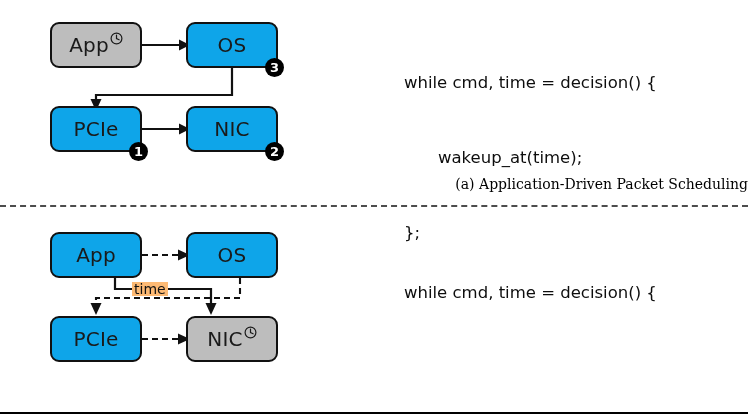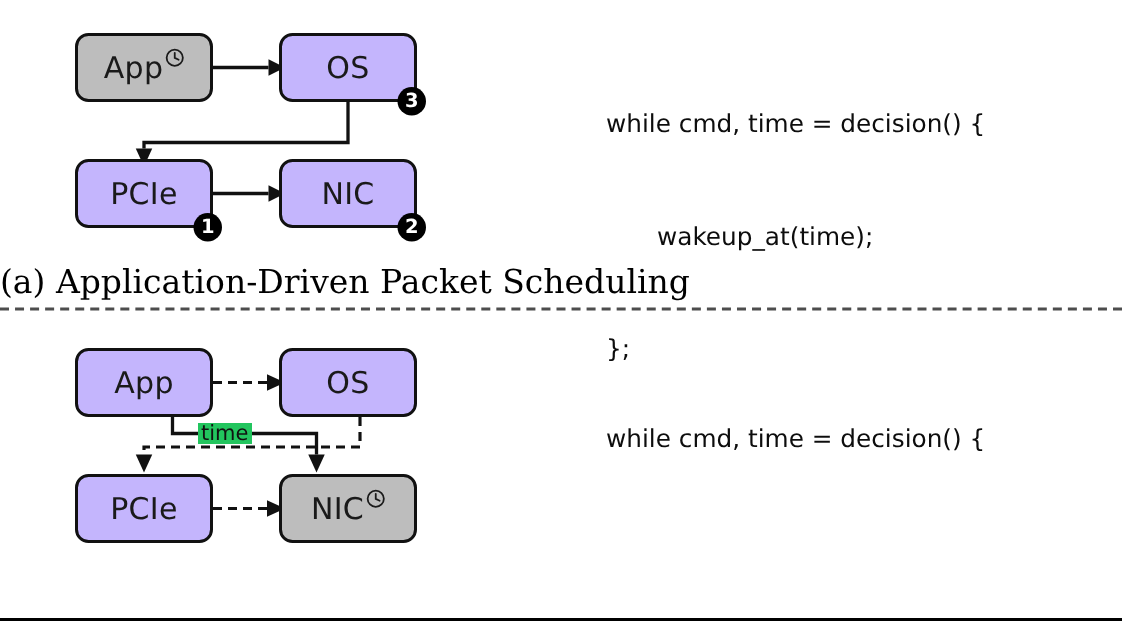--- a/index.html
+++ b/index.html
@@ -33,21 +33,21 @@
     position: absolute;
     left: 0; top: 0;
     width: 374px;
     height: 175px;
   }
   .node {
     position: absolute;
     box-sizing: border-box;
     border: 2.2px solid #111111;
     border-radius: 9px;
-    background: #c4b5fd;
+    background: #0ea5e9;
     display: flex;
     align-items: center;
     justify-content: center;
     font-family: "DejaVu Sans", sans-serif;
     font-size: 20px;
     color: #1a1a1a;
     letter-spacing: 0.2px;
   }
   .node.shaded { background: #bdbdbd; }
   .node .lbl { display: inline-block; line-height: 1; }
@@ -89,21 +89,21 @@
   }
   .wire { fill: none; stroke: #111111; stroke-width: 2.2; }
   .wire.dashed { stroke-dasharray: 6 4; stroke-width: 2.1; }
   .arrowhead { fill: #111111; }
 
   .edge-label {
     position: absolute;
     font-family: "DejaVu Sans", sans-serif;
     font-size: 14px;
     color: #111111;
-    background: #22c55e;
+    background: #fdba74;
     padding: 0 2px;
     line-height: 1;
   }
 
   
   .code {
     position: absolute;
     font-family: "DejaVu Sans", sans-serif;
     font-size: 16.5px;
     line-height: 25px;
@@ -111,23 +111,23 @@
     white-space: pre;
   }
   .code .comment { color: #b3b3b3; font-style: italic; }
   .code .ln { display: block; }
   .code .ind { padding-left: 34px; }
 
   
   .caption {
     position: absolute;
     width: 748px;
-    text-align: left;
+    text-align: right;
     font-family: "DejaVu Serif", serif;
-    font-size: 22px;
+    font-size: 14px;
     color: #000000;
   }
 
   
   .sep-dashed {
     position: absolute;
     left: 0;
     width: 748px;
     height: 0;
     border-top: 2px dashed #4d4d4d;

